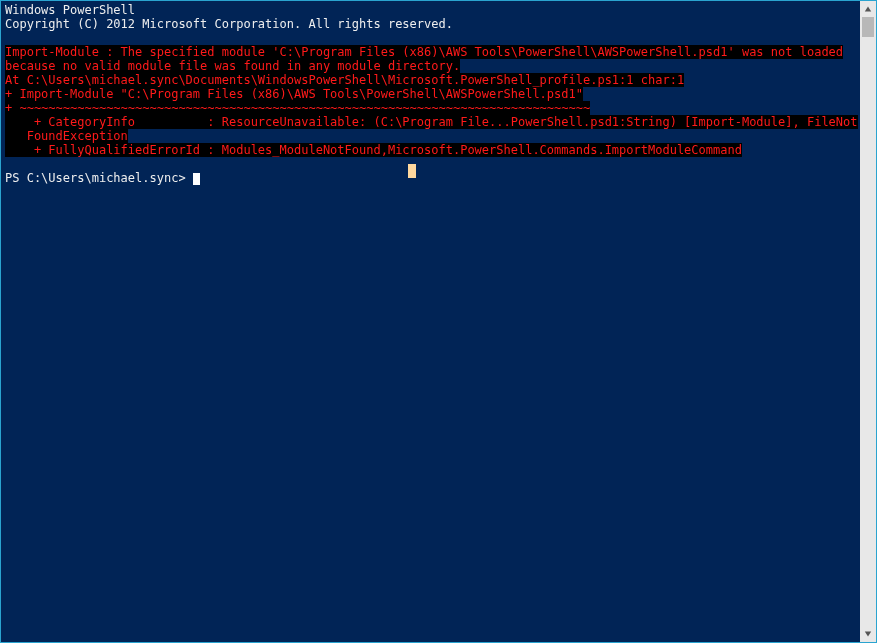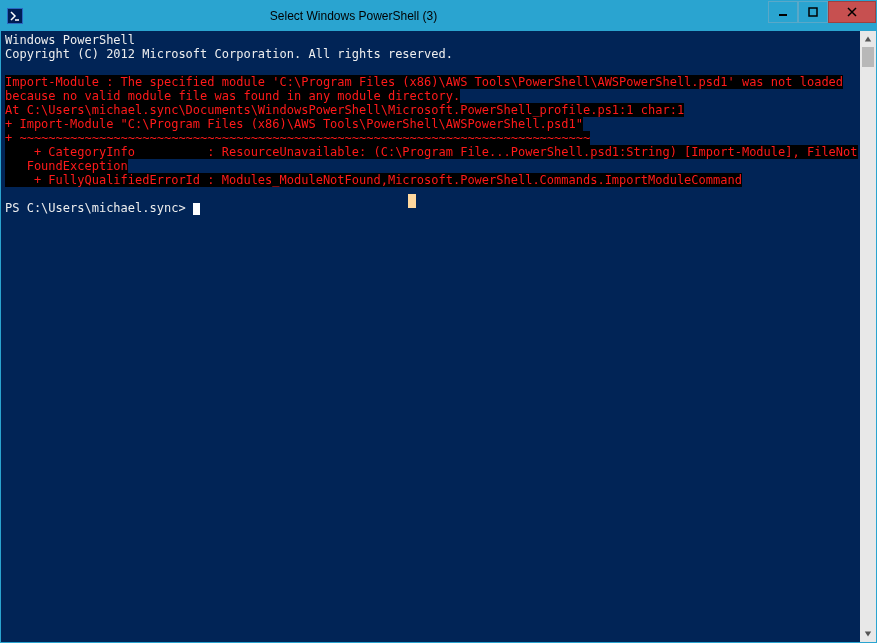--- a/index.html
+++ b/index.html
@@ -150,45 +150,20 @@
       right: 2px;
       height: 20px;
       background: #b8b8b8;
       cursor: pointer;
     }
   </style>
 </head>
 <body>
 
 <div class="window">
-  <div class="titlebar">
-    <div class="titlebar-icon">
-      <svg viewBox="0 0 10 10">
-          <path d="M1 1 L5 5 L1 9 M5 9 L9 9" stroke="#fff" stroke-width="1.5" fill="none"></path>
-        </svg>
-    </div>
-    <div class="titlebar-title">Select Windows PowerShell (3)</div>
-    <div class="titlebar-buttons">
-      <div class="titlebar-btn">
-        <svg viewBox="0 0 10 10">
-            <rect x="1" y="7" width="8" height="2" fill="#000"></rect>
-          </svg>
-      </div>
-      <div class="titlebar-btn">
-        <svg viewBox="0 0 10 10">
-            <rect x="1" y="1" width="8" height="8" fill="none" stroke="#000" stroke-width="1.5"></rect>
-          </svg>
-      </div>
-      <div class="titlebar-btn close">
-        <svg viewBox="0 0 10 10">
-            <path d="M1 1 L9 9 M9 1 L1 9" stroke="#000" stroke-width="1.5"></path>
-          </svg>
-      </div>
-    </div>
-  </div>
   <div class="client-area">
     <div class="console"><span>Windows PowerShell</span>
 <span>Copyright (C) 2012 Microsoft Corporation. All rights reserved.</span>
 
 <span class="err">Import-Module : The specified module 'C:\Program Files (x86)\AWS Tools\PowerShell\AWSPowerShell.psd1' was not loaded</span>
 <span class="err">because no valid module file was found in any module directory.</span>
 <span class="err">At C:\Users\michael.sync\Documents\WindowsPowerShell\Microsoft.PowerShell_profile.ps1:1 char:1</span>
 <span class="err">+ Import-Module "C:\Program Files (x86)\AWS Tools\PowerShell\AWSPowerShell.psd1"</span>
 <span class="err">+ ~~~~~~~~~~~~~~~~~~~~~~~~~~~~~~~~~~~~~~~~~~~~~~~~~~~~~~~~~~~~~~~~~~~~~~~~~~~~~~~</span>
 <span class="err">    + CategoryInfo          : ResourceUnavailable: (C:\Program File...PowerShell.psd1:String) [Import-Module], FileNot</span>

